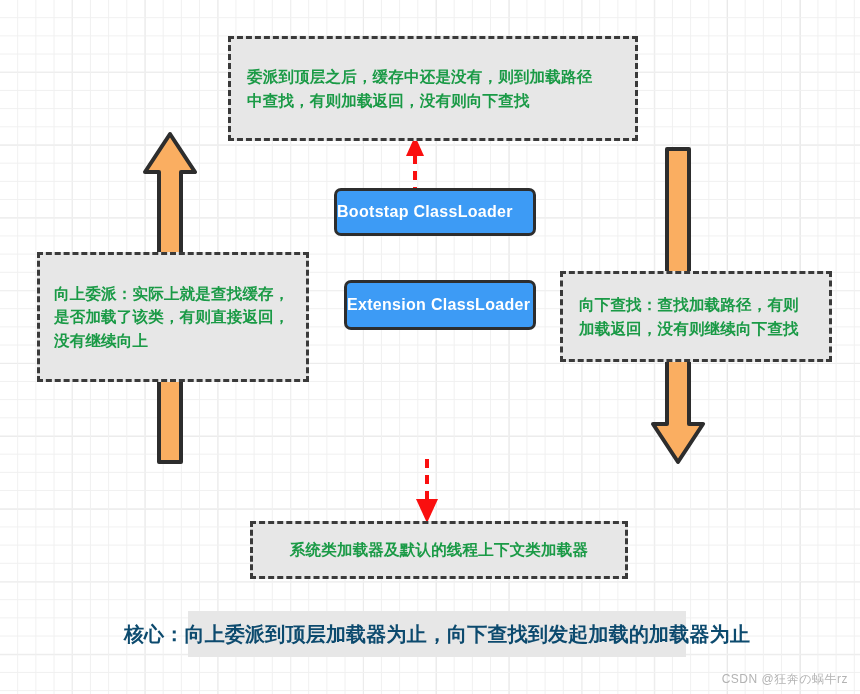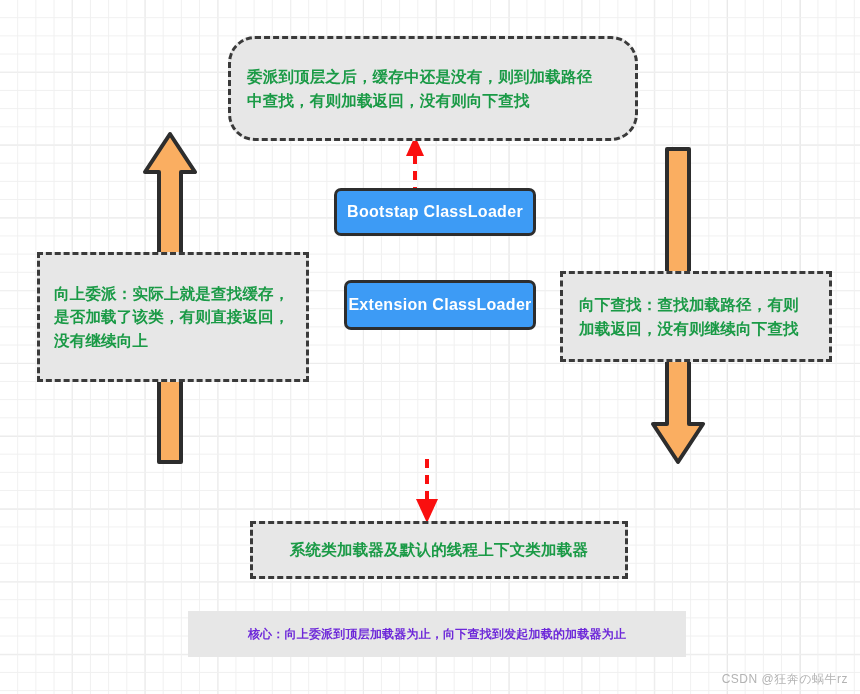--- a/index.html
+++ b/index.html
@@ -46,21 +46,20 @@
     font-weight: bold;
     font-size: 15.5px;
     line-height: 1.5;
     letter-spacing: 0.2px;
     white-space: pre-line;
   }
 
   #note-top {
     left: 228px; top: 36px; width: 410px; height: 105px;
     padding: 0 16px;
-    border-radius: 27px;
   }
   #note-left {
     left: 37px; top: 252px; width: 272px; height: 130px;
     padding: 0 14px;
   }
   #note-right {
     left: 560px; top: 271px; width: 272px; height: 91px;
     padding: 0 16px;
   }
   #note-bottom {
@@ -72,21 +71,20 @@
 
   
   .loader-box {
     position: absolute;
     box-sizing: border-box;
     background: #3d9bf5;
     border: 3px solid #2d2d2d;
     border-radius: 7px;
     display: flex;
     align-items: center;
-    justify-content: center;
     color: #ffffff;
     font-weight: bold;
     font-size: 16px;
     letter-spacing: 0.3px;
     z-index: 6;
   }
   #box-bootstrap { left: 334px; top: 188px; width: 202px; height: 48px; }
   #box-extension { left: 344px; top: 280px; width: 192px; height: 50px; }
   #box-system    { left: 344px; top: 405px; width: 192px; height: 54px; }
 
@@ -102,23 +100,23 @@
   #footer-bar {
     position: absolute;
     left: 188px; top: 611px; width: 498px; height: 46px;
     background: #e7e7e7;
     display: flex;
     align-items: center;
     justify-content: center;
     z-index: 5;
   }
   #footer-bar .ftxt {
-    color: #6d28d9;
+    color: #0c4a6e;
     font-weight: bold;
-    font-size: 12px;
+    font-size: 20px;
     letter-spacing: 0.2px;
     white-space: nowrap;
     font-family: Liberation Mono, monospace;
   }
 
   #watermark {
     position: absolute;
     right: 12px; bottom: 6px;
     color: #b3b3b3;
     font-size: 12px;

